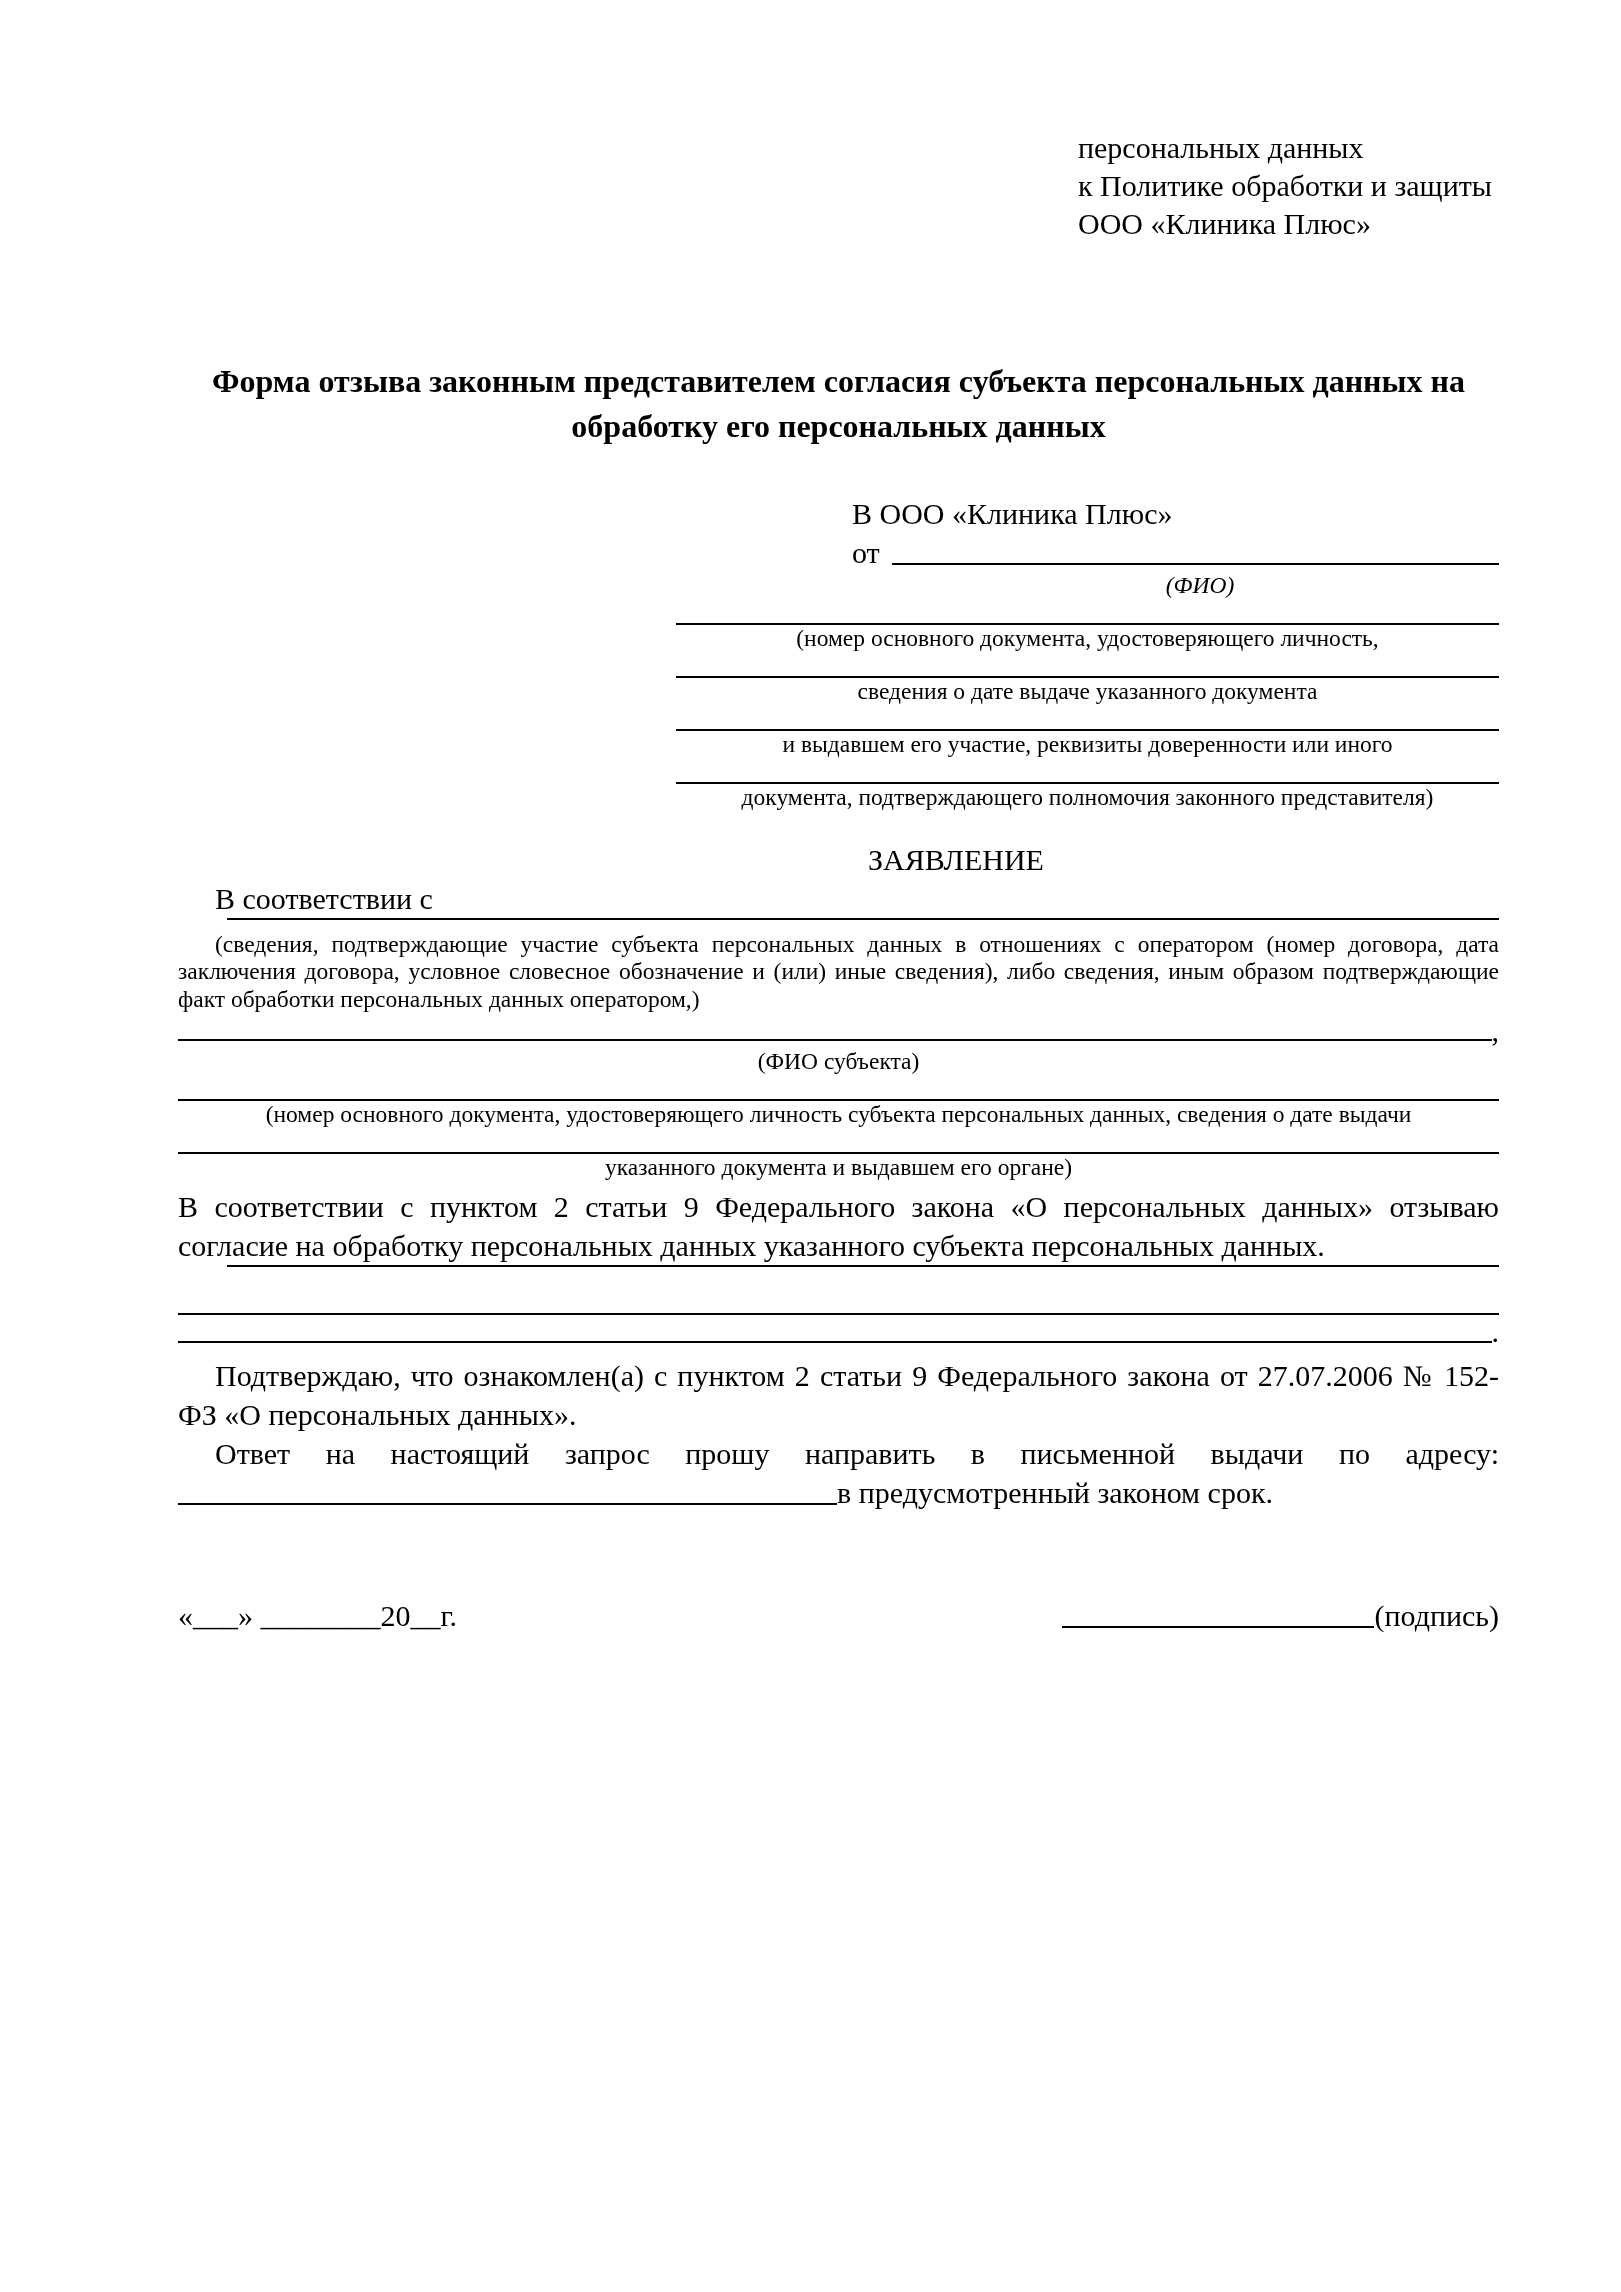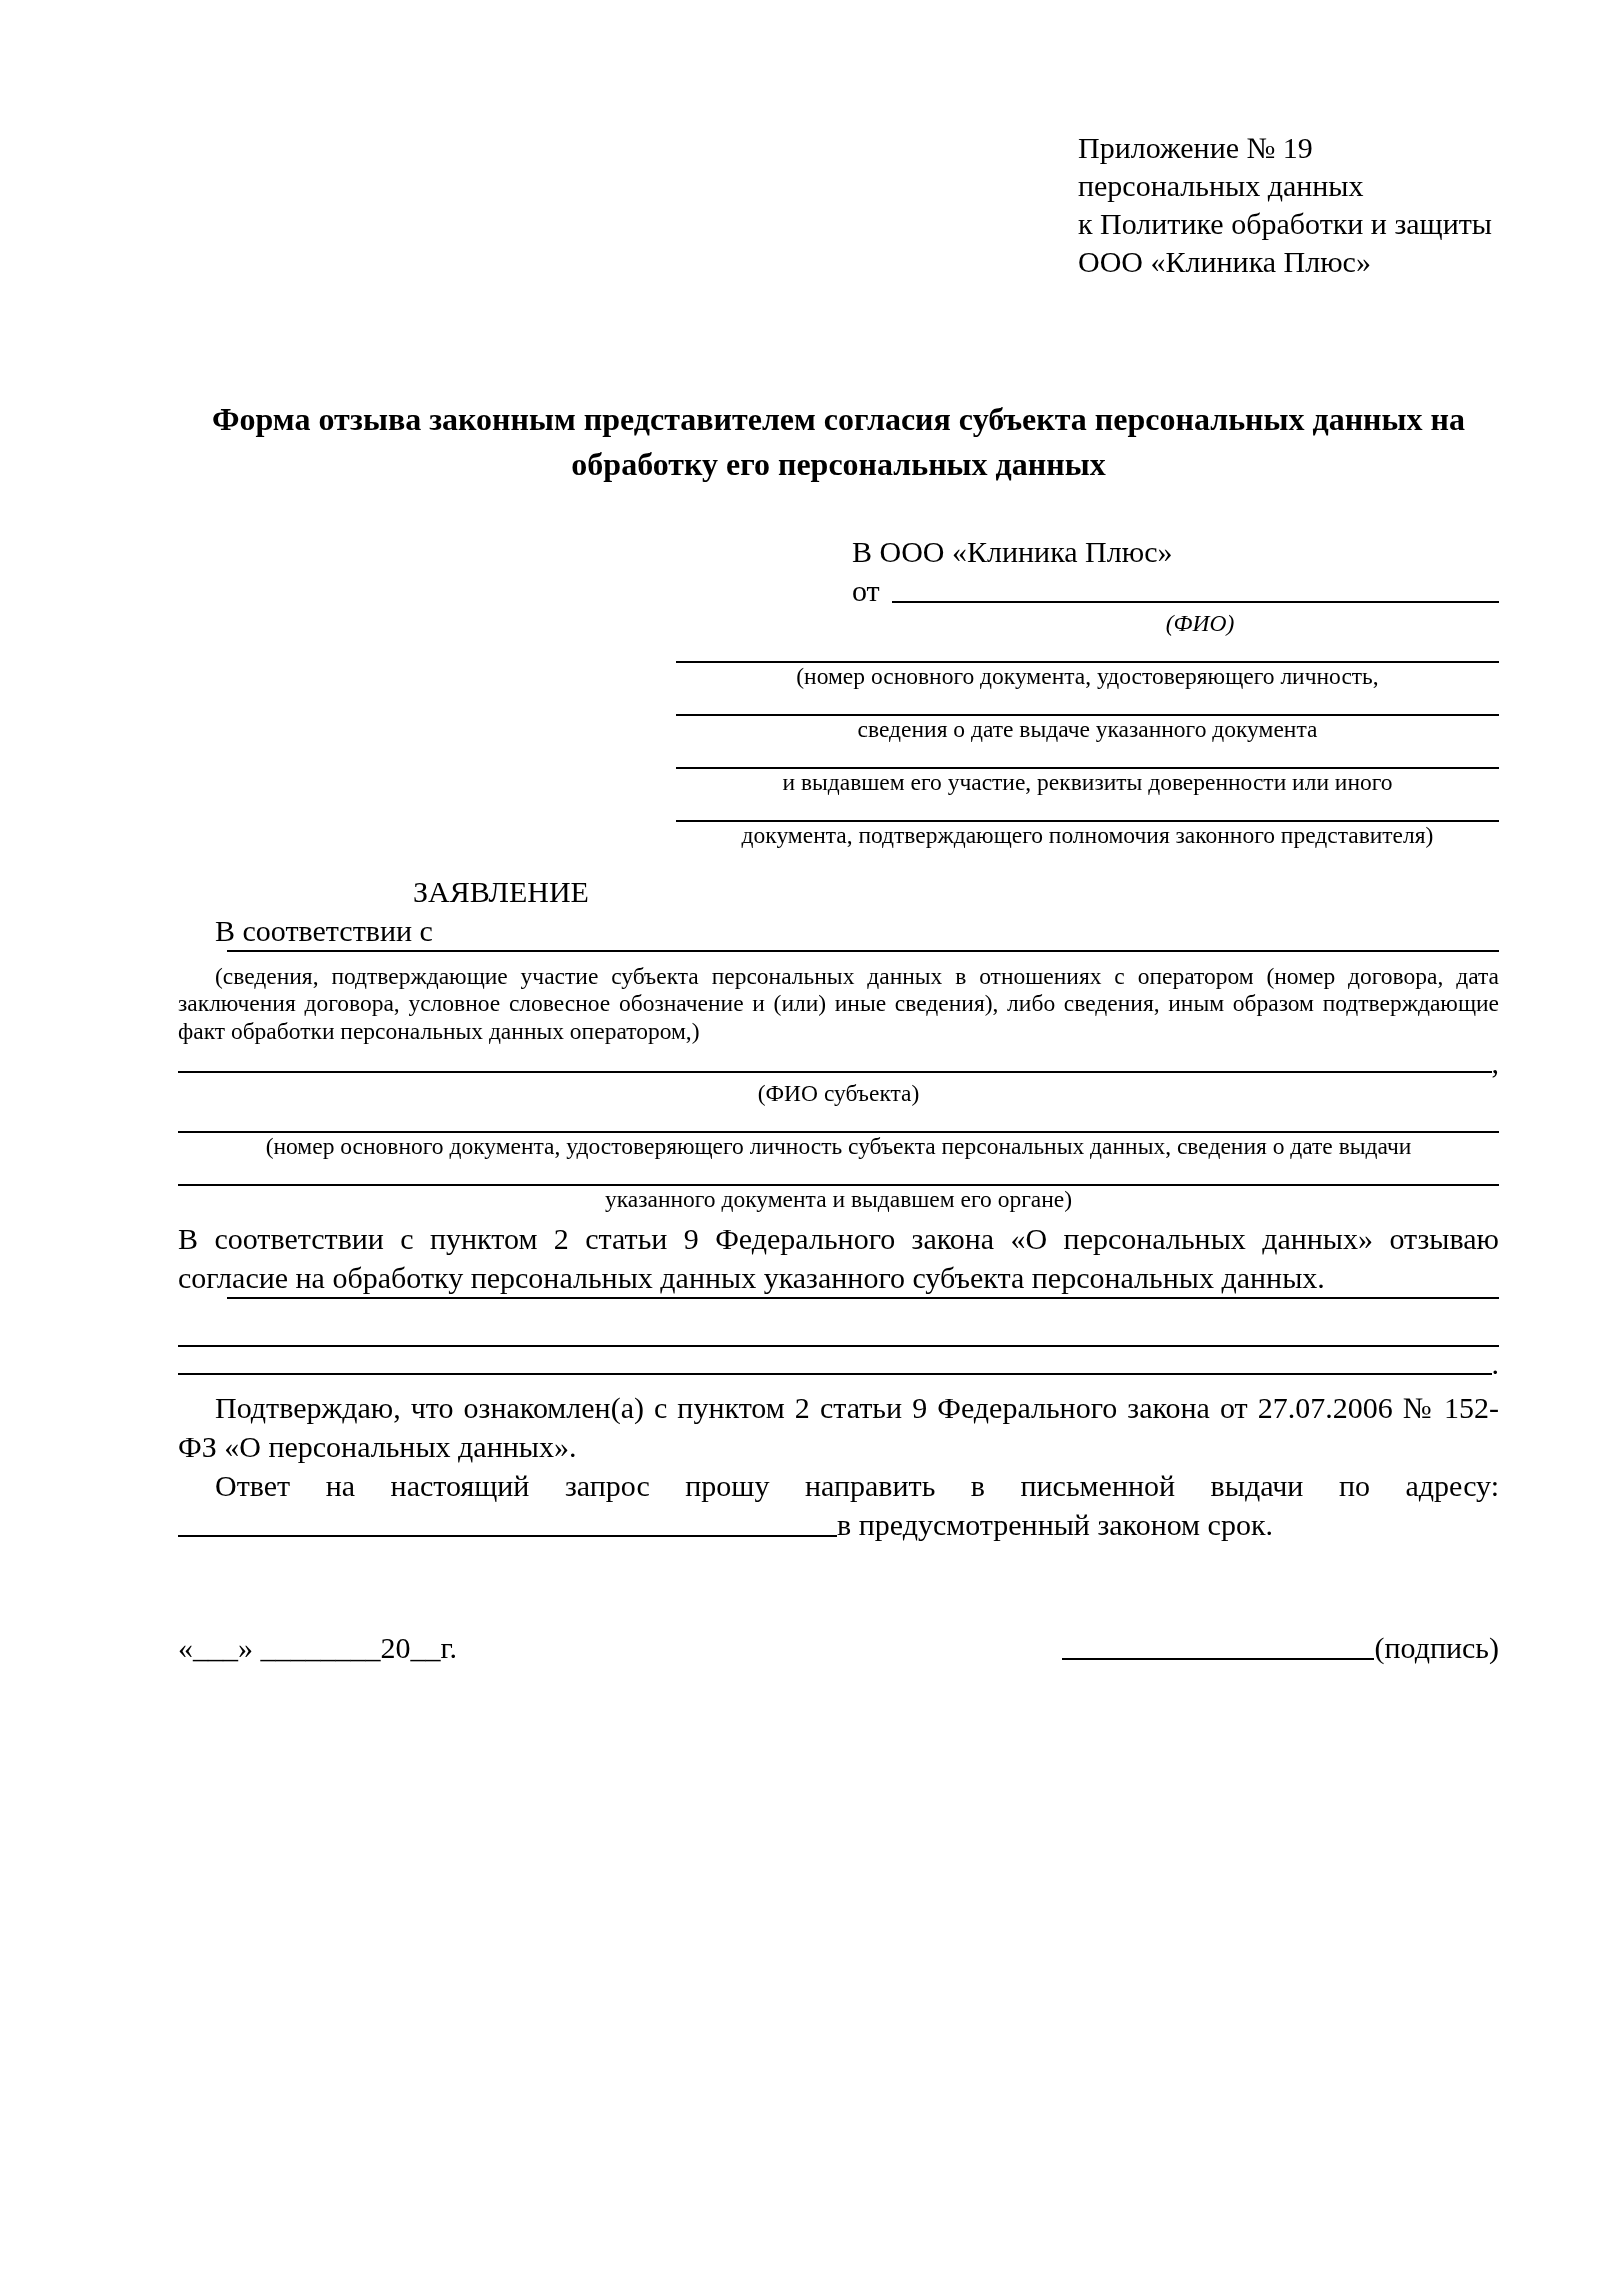--- a/index.html
+++ b/index.html
@@ -29,21 +29,21 @@
   .addressee { margin-top:45px; margin-left:498px; width:823px; }
   .addr-to { padding-left:176px; }
   .from-row { display:flex; padding-left:176px; }
   .from-label { margin-right:11.8px; }
   .fill { flex:1; border-bottom:2px solid #000; margin-bottom:6.9px; }
   .caption { font-size:23.5px; line-height:29px; text-align:center; }
   .fio-caption { margin-left:225px; width:598px; line-height:27.4px;font-style:italic; }
   .addr-blank { height:25.5px; border-bottom:2px solid #000; }
   .addr-caption { line-height:27.4px; }
   
-  .statement-heading { margin-top:23px; margin-left:235px; }
+  .statement-heading { margin-top:29px; margin-left:235px; text-align:center; }
   .intro-row { display:flex; padding-left:37px;flex-direction:column; }
   .note {
     font-size:23.5px; line-height:27.4px;
     text-align:justify; text-indent:37px; margin-top:3.9px;
   }
   .para { text-align:justify; }
   .op-para { margin-top:5.9px; }
   .flex-row { display:flex; }
   .subj-fio-row { height:35px; line-height:35px; }
   .tight-caption { line-height:27.4px; }
@@ -61,21 +61,20 @@
   .footer-row { margin-top:84px; display:flex; justify-content:space-between; }
   .sig-group { display:flex; }
   .sig-fill { width:312px; border-bottom:2px solid #000; margin-bottom:6.9px; }
 </style>
 </head>
 <body>
 
 <div class="page">
 
   <div class="ref-block">
-    <div>Приложение № 19</div>
     <div>персональных данных</div>
     <div>к Политике обработки и защиты</div>
     <div>ООО «Клиника Плюс»</div>
   </div>
 
   <div class="doc-title">Форма отзыва законным представителем согласия субъекта персональных данных на обработку его персональных данных</div>
 
   <div class="addressee">
     <div class="addr-to">В ООО «Клиника Плюс»</div>
     <div class="from-row">

